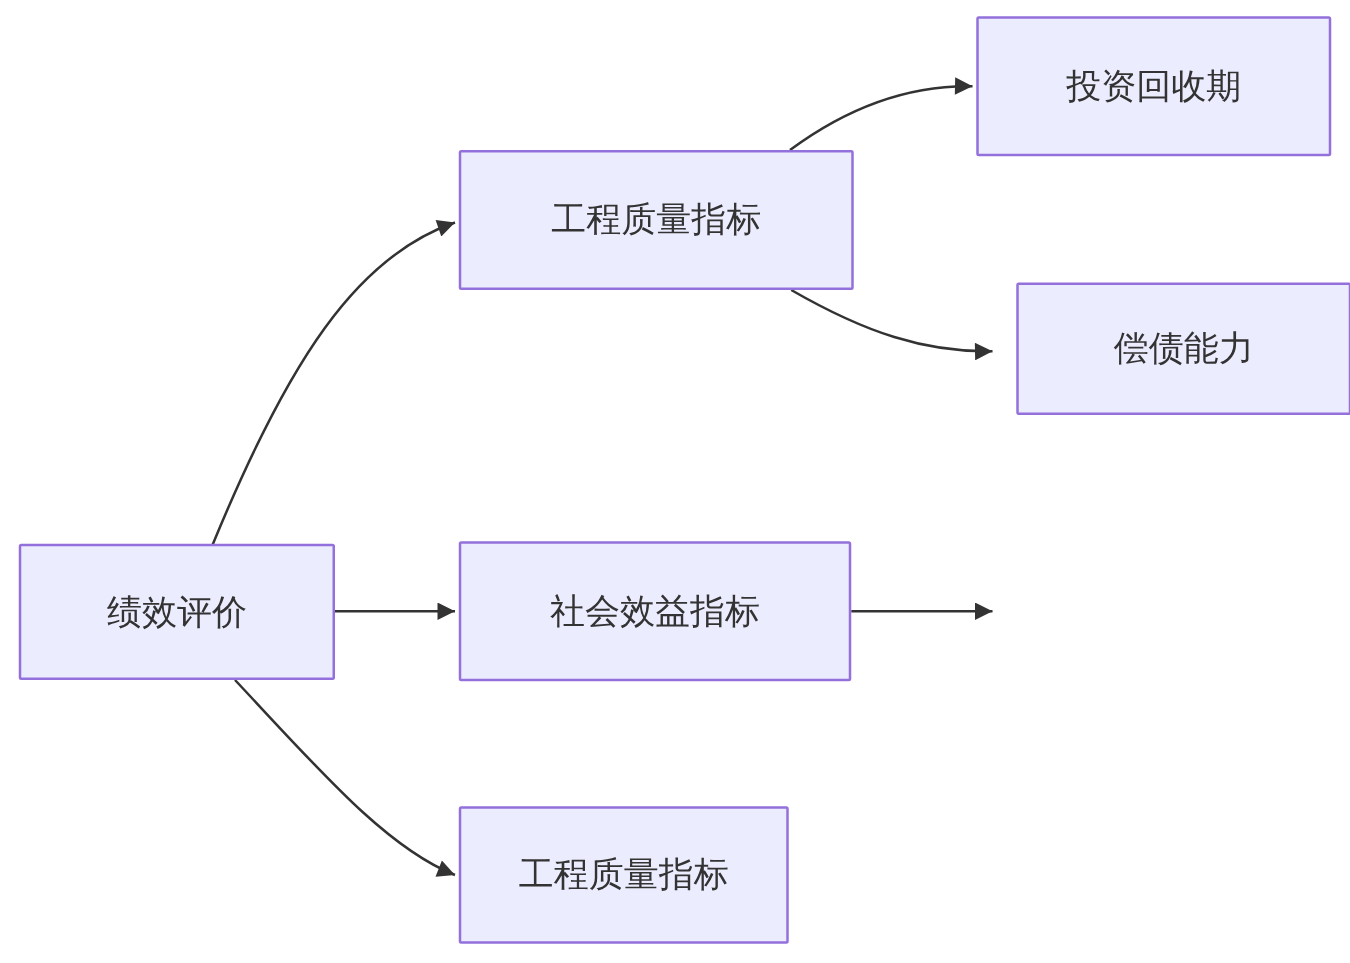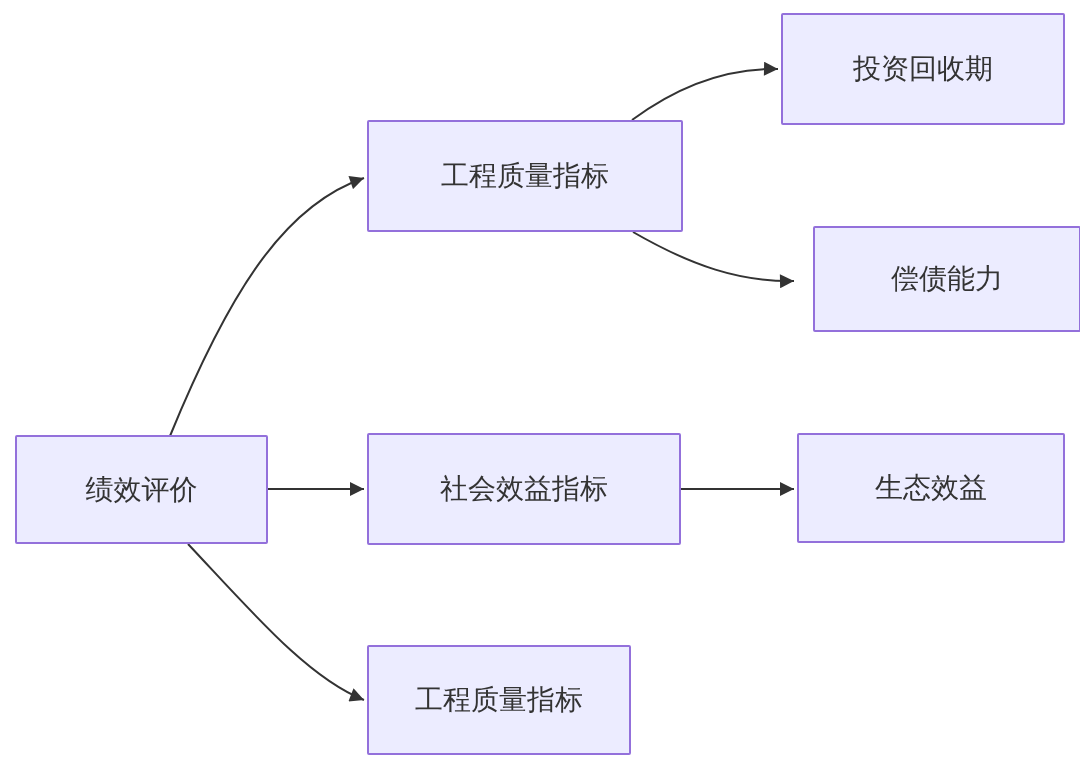--- a/index.html
+++ b/index.html
@@ -93,17 +93,14 @@
   </div>
 
   <div class="node node-payback">
     <span>投资回收期</span>
   </div>
 
   <div class="node node-debt">
     <span>偿债能力</span>
   </div>
 
-  <div class="node node-eco">
-    <span>生态效益</span>
-  </div>
 
 </div>
 
 </body></html>

